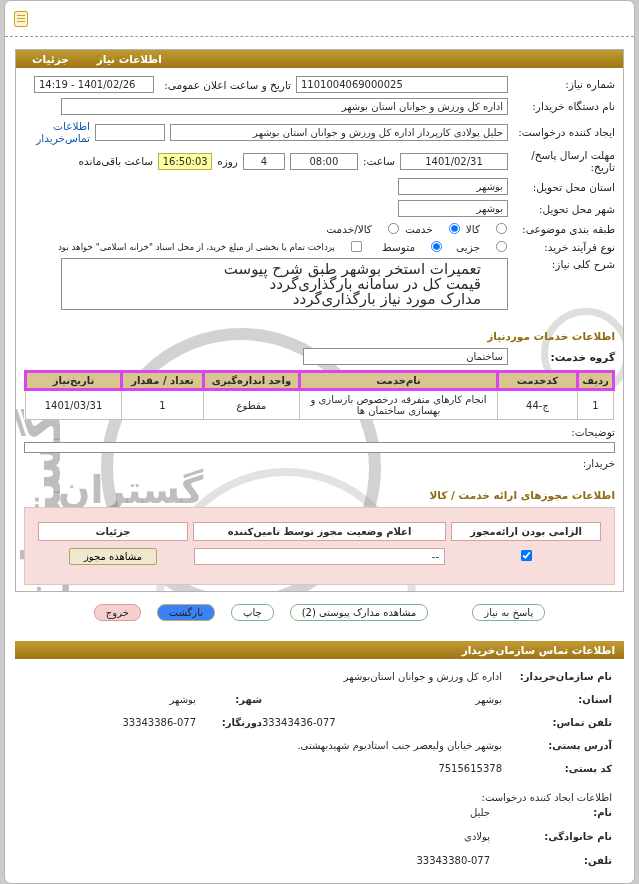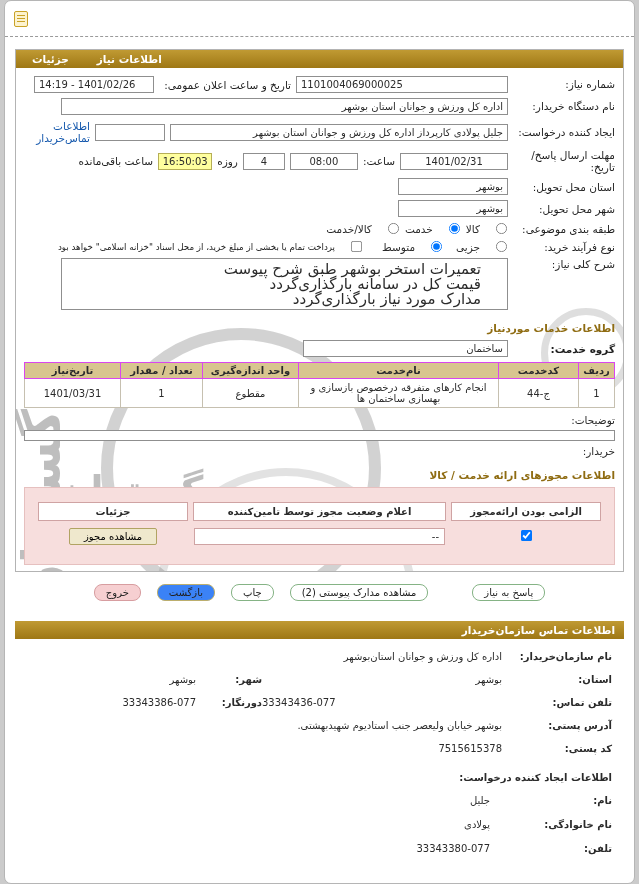--- a/index.html
+++ b/index.html
@@ -34,24 +34,24 @@
   .center{justify-content:center}
   .ltr{direction:ltr;unicode-bidi:isolate}
   .link{color:#1659ad;cursor:pointer}
   .ylw{background:#ffff9e;border-color:#b6ae57;justify-content:center}
   .ropt{display:flex;align-items:center;gap:15px;cursor:pointer}
   input[type=radio],input[type=checkbox]{margin:0;transform:scale(.85)}
   .note{font-size:8.7px;color:#222;white-space:nowrap}
   .descwrap{align-items:flex-start}
   .descbox{width:447px;height:52px;border:1px solid #8f8f8f;background:#fff;font-size:15px;
            line-height:15px;text-align:right;padding:3px 26px 0 4px}
-  .sectitle{color:#8f6c12;font-weight:bold;margin:12px 0 6px}
+  .sectitle{color:#8f6c12;font-weight:bold;margin:20px 0 6px}
   .blbl{font-weight:bold}
   table.svc{width:100%;border-collapse:collapse;text-align:center;font-size:10px;margin-bottom:6px;background:#fff}
-  .svc th{background:#d8c58f;border:1px solid #d946ef;padding:2px 1px;font-weight:bold}
+  .svc th{background:#d8c58f;border:3px solid #d946ef;padding:2px 1px;font-weight:bold}
   .svc td{border:1px solid #c6c0b0;padding:3px 2px;background:#fff}
   .thinfield{height:11px;border:1px solid #8f8f8f;background:#fff;margin:2px 0 4px;width:100%}
   .smalllbl{margin-bottom:4px}
   .permits{background:#f7dedd;border:1px solid #e6c0bf;padding:8px 8px 12px;margin-top:3px}
   .ptable{width:100%;border-collapse:separate;border-spacing:5px 6px;font-size:10px;text-align:center}
   .ptable th{background:#fff;border:1px solid #cfa3a3;padding:3px;font-weight:bold}
   .ptable td{padding:1px}
   .pfield{background:#fff;border:1px solid #cfa3a3;height:17px;display:flex;align-items:center;padding:0 5px}
   .pbtn{background:#efe8cd;border:1px solid #b1a363;padding:2px 14px;font-size:10px;border-radius:2px;
         font-family:inherit;cursor:pointer}
@@ -62,21 +62,21 @@
   .back{background:#3b82f6;border-color:#bcae6d}
   .exit{background:#f6cfd1;border-color:#d79da0}
   .goldbar{height:18px;margin:20px 10px 0;background:linear-gradient(#c09a33,#9e7714);color:#fff;
         font-weight:bold;display:flex;align-items:center;padding:0 9px;direction:rtl}
   .contact{direction:rtl;padding:12px 22px 2px;font-size:10px}
   .crow{display:flex;align-items:center;margin-bottom:12px}
   .clbl{font-weight:bold;width:110px;flex:none}
   .cval{width:240px;flex:none}
   .clbl2{font-weight:bold;width:66px;flex:none}
   .creator{direction:rtl;padding:4px 22px;font-size:10px}
-  .ktitle{font-weight:bold;margin-bottom:12px}
+  .ktitle{font-weight:normal;margin-bottom:4px}
   .krow{display:flex;margin-bottom:13px}
   .klbl{font-weight:bold;width:122px;flex:none}
 </style>
 </head>
 <body>
 
 <div class="card">
 
   <div class="topbar">
     <div class="doc-icon"></div>

